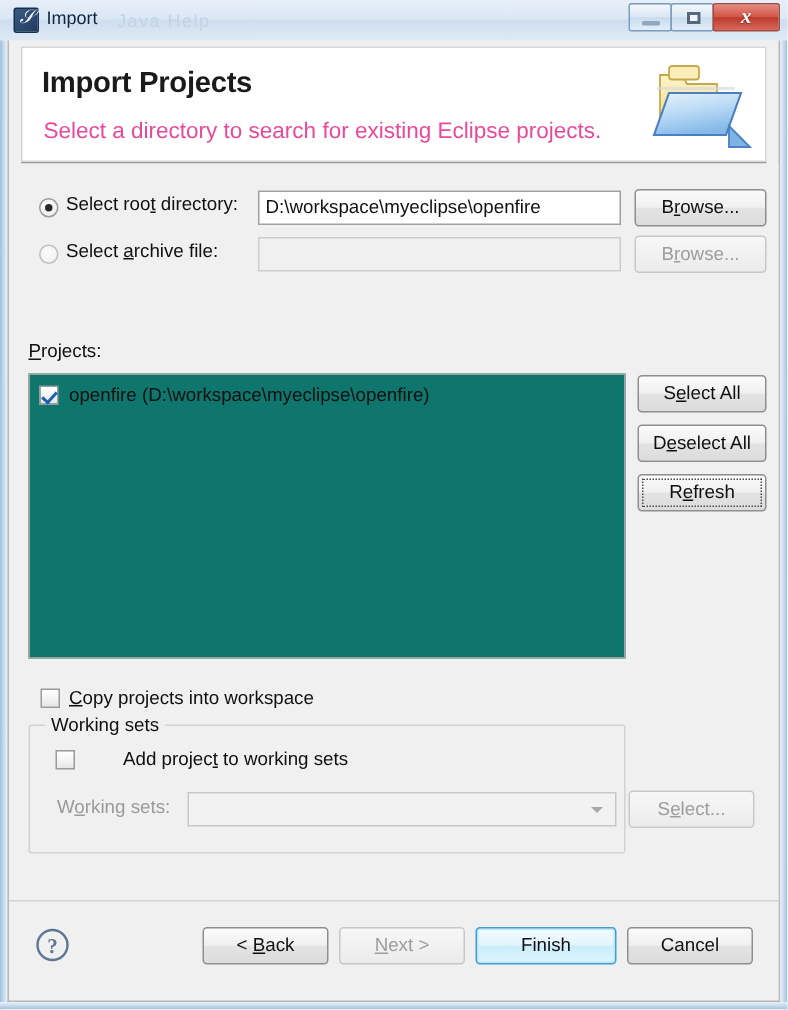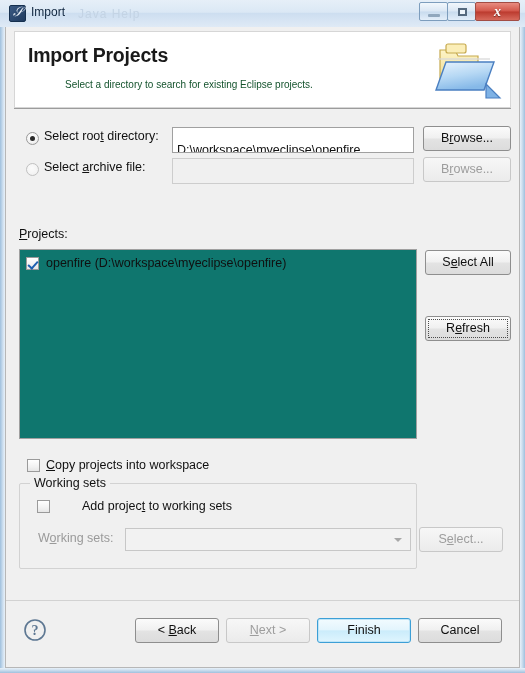--- a/index.html
+++ b/index.html
@@ -146,23 +146,22 @@
     position: absolute;
     left: 13px; top: 12px;
     font-size: 19.5px;
     font-weight: bold;
     color: #1a1a1a;
     letter-spacing: -0.2px;
   }
   .banner-sub {
     position: absolute;
     left: 14px; top: 47px;
-    font-size: 10px;
-    color: #14532d;
-    margin-left: 36px;
+    font-size: 15px;
+    color: #ec4899;
   }
   .banner-sep {
     position: absolute;
     left: 8px; top: 81px;
     width: 497px;
     height: 1px;
     background: #9c9c9c;
   }
 
   
@@ -211,21 +210,21 @@
   .lbl.dis { color: #9a9a9a; }
   u { text-decoration: underline; }
 
   .tfield {
     position: absolute;
     box-sizing: border-box;
     background: #ffffff;
     border: 1px solid #a0a0a0;
     font-size: 12.5px;
     color: #101010;
-    padding: 12px 4px;
+    padding: 0 4px;
     line-height: 21px;
     height: 23px;
     overflow: hidden;
     white-space: nowrap;
   }
   .tfield.dis {
     background: #f0f0f0;
     border-color: #cdcdcd;
     color: #9a9a9a;
   }
@@ -430,20 +429,23 @@
       <div class="listbox" style="left:13px; top:140px; width:398px; height:190px;">
         <div class="list-item">
           <span class="cbox checked"></span>
           <span>openfire (D:\workspace\myeclipse\openfire)</span>
         </div>
       </div>
 
       <div class="btn" style="left:419px; top:141px; width:86px;">
         <span>S</span><u>e</u><span>lect All</span>
       </div>
+      <div class="btn" style="left:419px; top:174px; width:86px;">
+        <span>D</span><u>e</u><span>select All</span>
+      </div>
       <div class="btn focus-inner" style="left:419px; top:207px; width:86px;">
         <span>R</span><u>e</u><span>fresh</span>
       </div>
 
       <div class="cb-row" style="left:21px; top:349px;">
         <span class="cbox"></span>
         <span><u>C</u><span>opy projects into workspace</span></span>
       </div>
 
       <div class="group" style="left:13px; top:374px; width:398px; height:86px;">

